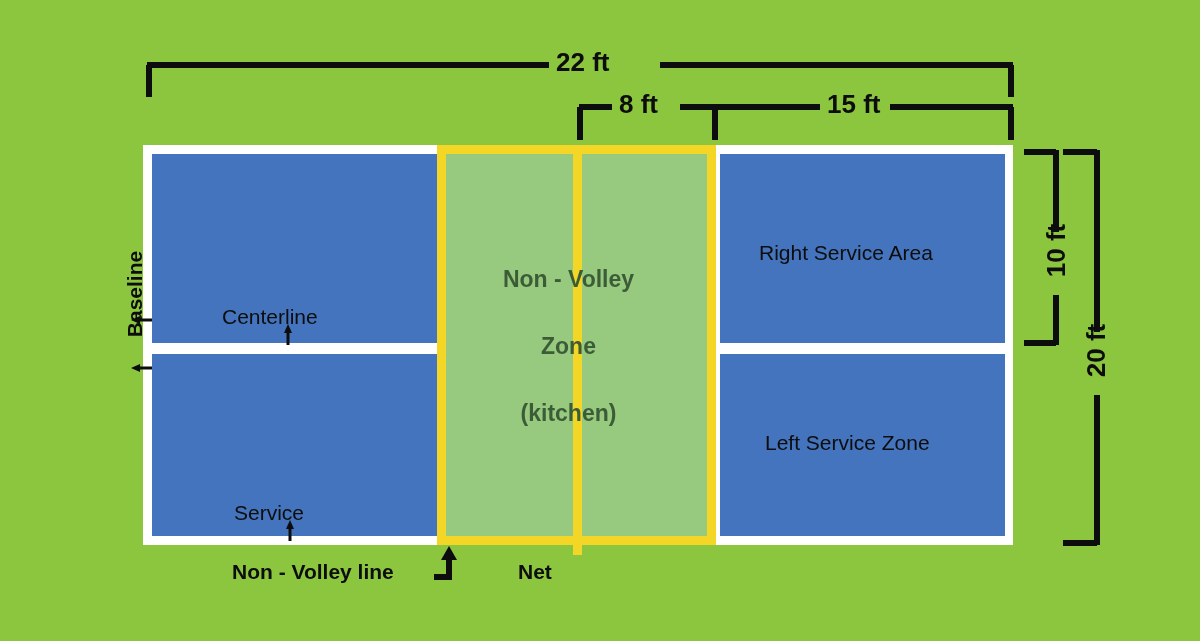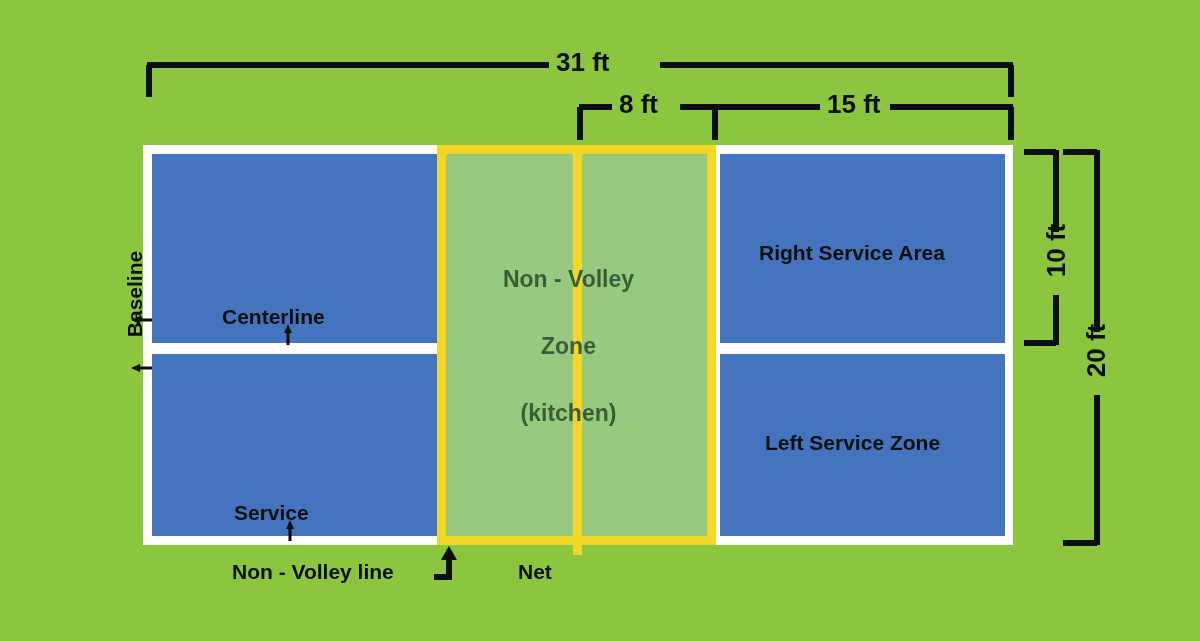--- a/index.html
+++ b/index.html
@@ -55,21 +55,21 @@
     top: 145px;
     width: 9px;
     height: 410px;
     background: #f3d626;
   }
 
   
   .court-label {
     position: absolute;
     color: #0d0d0d;
-    font-weight: bold;
+    font-weight: normal;
     font-size: 21px;
     white-space: nowrap;
   }
   #label-centerline { left: 222px; top: 305px; }
   #label-sideline   { left: 234px; top: 501px; }
   #label-right-service { left: 759px; top: 241px; }
   #label-left-service  { left: 765px; top: 431px; }
 
   .kitchen-label {
     position: absolute;
@@ -169,21 +169,21 @@
 
   <div class="court-label" id="label-centerline">Centerline</div>
   <div class="court-label" id="label-sideline">Service</div>
   <div class="court-label" id="label-right-service">Right Service Area</div>
   <div class="court-label" id="label-left-service">Left Service Zone</div>
 
   <div id="label-baseline">Baseline</div>
   <div class="outer-label" id="label-nonvolley-line">Non - Volley line</div>
   <div class="outer-label" id="label-net">Net</div>
 
-  <div class="dim-text" id="dim-44">31 ft</div>
+  <div class="dim-text" id="dim-44">22 ft</div>
   <div class="dim-text" id="dim-7">8 ft</div>
   <div class="dim-text" id="dim-15">15 ft</div>
   <div class="dim-text-vert" id="dim-10">10 ft</div>
   <div class="dim-text-vert" id="dim-20">20 ft</div>
 
   <svg id="annotation-layer" viewBox="0 0 1200 641">
     <g stroke="#0d0d0d" stroke-width="6" fill="none" stroke-linecap="butt">
 
       <line x1="147" y1="65" x2="549" y2="65"></line>
       <line x1="660" y1="65" x2="1013" y2="65"></line>

